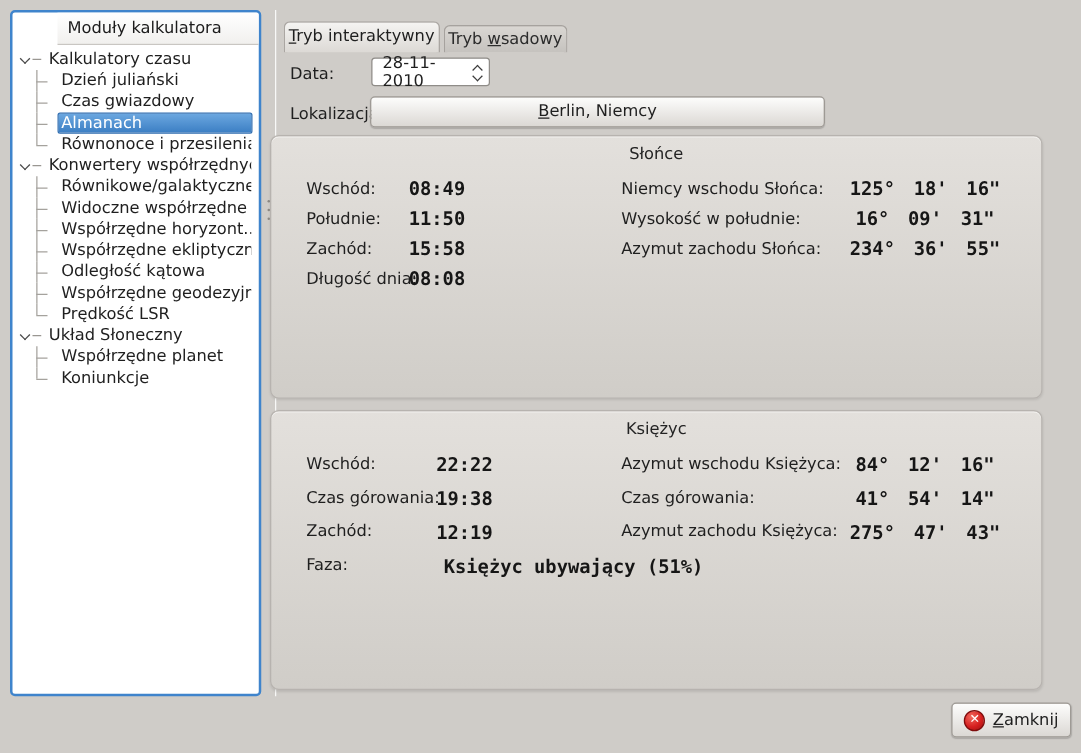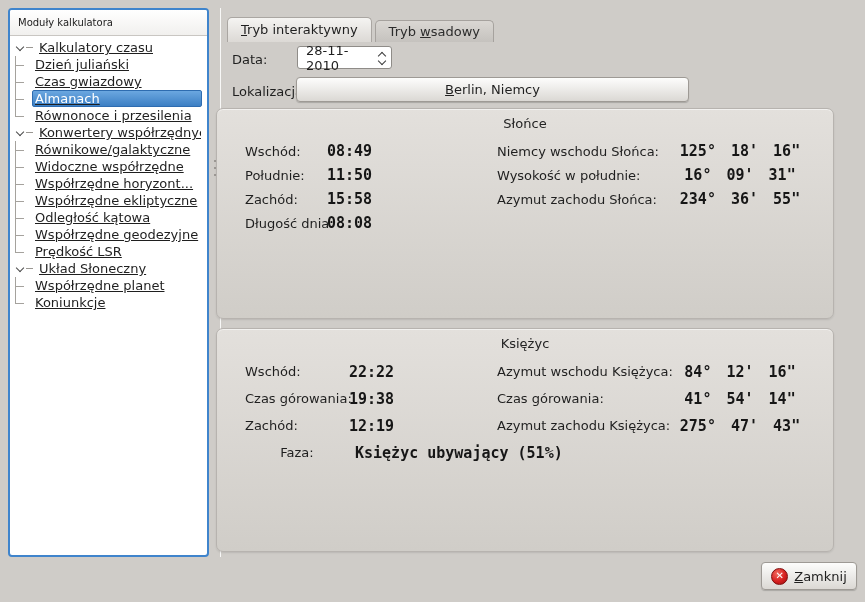--- a/index.html
+++ b/index.html
@@ -13,28 +13,29 @@
   }
 
   
   .tree-panel {
     position:absolute; left:8px; top:8px; width:201px; height:549px;
     background:#ffffff; border:2px solid #3f84cc; border-radius:4px;
     overflow:hidden;
   }
   .tree-header {
     height:26px; line-height:25px; padding-left:8px;
-    font-size:10px; color:#1c1c1c;
+    font-size:13px; color:#1c1c1c;
     background:linear-gradient(#ffffff,#f1f0ee);
     border-bottom:1px solid #c9c6c2;
+    margin-left:36px;
   }
   .tree-items { padding-top:3px; }
-  .trow { height:17px; display:flex; align-items:center; font-size:13px; cursor:default;text-decoration:underline; }
+  .trow { height:17px; display:flex; align-items:center; font-size:13px; cursor:default; }
   .trow.branch { padding-left:5px; }
-  .trow.leaf  { }
+  .trow.leaf  { padding-left:14px; }
   .arrow-box { width:10px; height:10px; position:relative; margin-right:1px; flex:0 0 auto; }
   .arrow-box::before {      
     content:""; position:absolute; left:2px; top:1px; width:5px; height:5px;
     border-right:1.6px solid #4a4a4a; border-bottom:1.6px solid #4a4a4a;
     transform:rotate(45deg);
   }
   .branch-dash { width:7px; height:1px; background:#9a9792; margin-right:3px; flex:0 0 auto; }
   .connector { width:22px; align-self:stretch; position:relative; flex:0 0 auto; }
   .connector::before { content:""; position:absolute; left:5px; top:0; bottom:0; border-left:1px solid #a5a29d; }
   .connector::after  { content:""; position:absolute; left:5px; top:50%; width:9px; border-top:1px solid #a5a29d; }
@@ -44,21 +45,21 @@
     background:linear-gradient(#6ba7e0,#3c7fc4);
     border:1px solid #2e6cb0; color:#ffffff;
   }
 
   
   .splitter { position:absolute; left:211px; top:8px; width:10px; height:549px; border-right:1px solid rgba(255,255,255,.85); }
   .splitter .dot { position:absolute; left:3px; width:2px; height:2px; background:#8c8984; border-radius:50%; }
 
   
   .tab-bar { position:absolute; left:227px; top:17px; display:flex; align-items:flex-end; }
-  .tab { font-size:13px; padding:0 13px; border-radius:5px 5px 0 0; white-space:nowrap; cursor:default; }
+  .tab { font-size:13px; padding:0 3px; border-radius:5px 5px 0 0; white-space:nowrap; cursor:default; }
   .tab.active {
     height:25px; line-height:24px;
     background:linear-gradient(#f5f4f2,#dcd9d5);
     border:1px solid #aaa6a2; border-bottom:none; z-index:2;
   }
   .tab.inactive {
     height:22px; line-height:21px; margin-left:3px;
     background:linear-gradient(#dad7d3,#c5c2be);
     border:1px solid #a6a29e; border-bottom:none; color:#2c2c2c;
   }
@@ -79,21 +80,21 @@
   .chev.down::before { transform:rotate(225deg); top:-1px; }
 
   .push-button {
     background:linear-gradient(#fdfdfc,#dbd8d4);
     border:1px solid #9e9a95; border-radius:4px;
     box-shadow:0 1px 1px rgba(0,0,0,.18);
     font-size:13px; color:#1f1f1f;
     display:flex; align-items:center; justify-content:center;
     cursor:default;
   }
-  .location-btn { position:absolute; left:296px; top:77px; width:393px; height:25px; }
+  .location-btn { position:absolute; left:296px; top:77px; width:364px; height:25px; }
 
   
   .groupbox {
     position:absolute; left:216px; width:618px;
     background:linear-gradient(#e3e0dc,#d0cdc8);
     border:1px solid #b7b3af; border-radius:7px;
     box-shadow:inset 0 1px 0 rgba(255,255,255,.55), 0 1px 2px rgba(0,0,0,.10);
   }
   .gb-sun  { top:108px; height:211px; }
   .gb-moon { top:328px; height:224px; }
@@ -106,21 +107,21 @@
   .gb-moon .drow { height:27px; }
   .dlabel { font-size:13px; white-space:nowrap; }
   .gb-sun  .col-left  .dlabel { width:82px; }
   .gb-moon .col-left  .dlabel { width:104px; }
   .col-right .dlabel { width:172px; }
   .dvalue {
     font-family:"DejaVu Sans Mono","Liberation Mono",monospace;
     font-weight:bold; font-size:15px; color:#161616; white-space:nowrap;
   }
   .col-right .dvalue { width:142px; text-align:center; word-spacing:6px; }
-  .phase-row .dlabel { width:auto; margin-right:6px;text-align:center; }
+  .phase-row .dlabel { width:auto; margin-right:6px; }
 
   
   .close-btn { position:absolute; left:761px; top:562px; width:96px; height:28px; gap:6px; }
   .close-icon {
     width:17px; height:17px; border-radius:50%;
     background:radial-gradient(circle at 35% 30%, #f26a5e, #d62020 55%, #9b0f0f);
     border:1px solid #7e0c0c;
     color:#ffffff; font-size:10px; font-weight:bold;
     display:flex; align-items:center; justify-content:center; line-height:1;
   }

